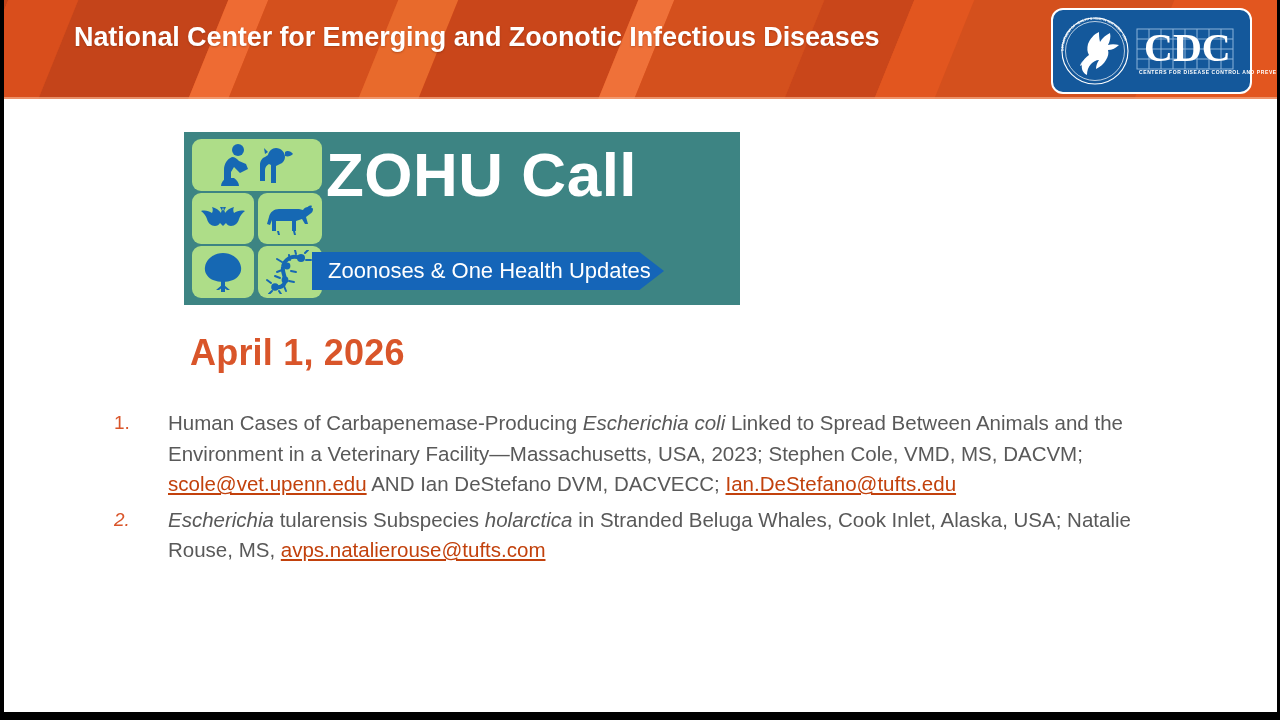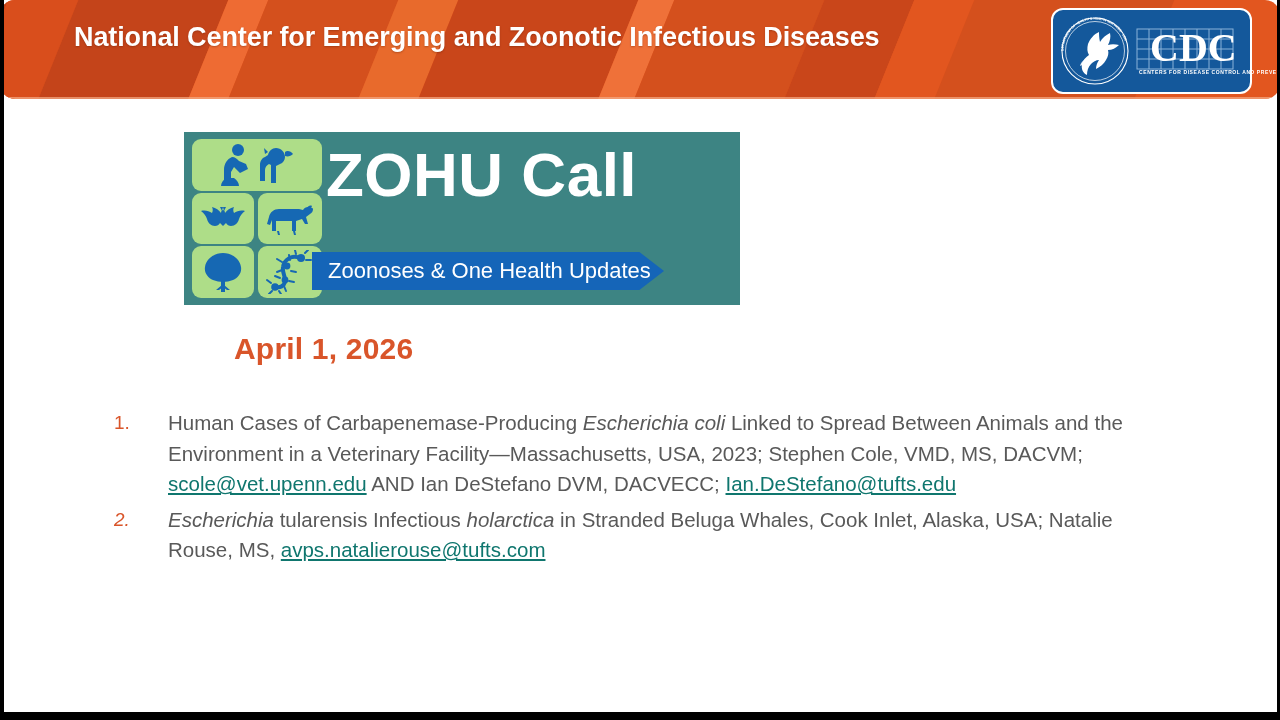--- a/index.html
+++ b/index.html
@@ -45,21 +45,20 @@
   }
 
   
   .header {
     position: absolute;
     left: 0; top: 0;
     width: 1280px;
     height: 99px;
     background: #e2561f;
     overflow: hidden;
-    border-radius: 15px;
   }
   .header .stripes {
     position: absolute;
     left: -200px; top: -60px;
     width: 1700px; height: 260px;
   }
   .header .stripe {
     position: absolute;
     top: 0;
     height: 260px;
@@ -115,21 +114,21 @@
   }
   .cdc-mark .cdc-letters {
     font-family: "Liberation Serif", serif;
     font-weight: bold;
     font-size: 40px;
     line-height: 40px;
     color: #ffffff;
     letter-spacing: 0px;
     position: relative;
     z-index: 2;
-    padding-left: 14px;
+    padding-left: 8px;
   }
   .cdc-mark .cdc-grid {
     position: absolute;
     left: 0; top: 0;
     width: 100px; height: 42px;
     z-index: 1;
     opacity: .85;
   }
   .cdc-mark .cdc-sub {
     font-size: 5px;
@@ -203,25 +202,24 @@
     font-weight: normal;
     padding-left: 16px;
     white-space: nowrap;
   }
 
   
   .date {
     position: absolute;
     left: 190px;
     top: 332px;
-    font-size: 30px;
+    font-size: 36px;
     font-weight: bold;
     color: #d9552a;
     letter-spacing: .2px;
-    margin-left: 44px;
   }
 
   
   .agenda {
     position: absolute;
     left: 112px;
     top: 408px;
     width: 1040px;
     font-size: 20.5px;
     line-height: 30.5px;
@@ -238,21 +236,21 @@
     top: 0;
     width: 26px;
     text-align: left;
     color: #d9552a;
     font-size: 19px;
   }
   .agenda-num.italic { font-style: italic; }
   .agenda-text i { }
   .agenda-text a,
   .email-link {
-    color: #0f766e;
+    color: #c2410c;
     text-decoration: underline;
   }
 </style>
 </head>
 <body>
 
 <div class="slide">
 
   <div class="header">
     <div class="stripes">
@@ -393,19 +391,19 @@
 
     <div class="zohu-banner">
       <span>Zoonoses &amp; One Health Updates</span>
     </div>
   </div>
 
   <div class="date">April 1, 2026</div>
 
   <ol class="agenda" id="agenda-list" style="list-style: none; margin: 0px; padding: 0px;">
       <li class="agenda-item"><span class="agenda-num">1.</span><span class="agenda-text"><span>Human Cases of Carbapenemase-Producing </span><i>Escherichia coli</i><span> Linked to Spread Between Animals and the Environment in a Veterinary Facility—Massachusetts, USA, 2023; Stephen Cole, VMD, MS, DACVM; </span><a class="email-link" href="mailto:scole@vet.upenn.edu">scole@vet.upenn.edu</a><span> AND Ian DeStefano DVM, DACVECC; </span><a class="email-link" href="mailto:Ian.DeStefano@tufts.edu">Ian.DeStefano@tufts.edu</a></span></li>
-      <li class="agenda-item"><span class="agenda-num italic">2.</span><span class="agenda-text"><i>Escherichia</i><span> tularensis Infectious </span><i>holarctica</i><span> in Stranded Beluga Whales, Cook Inlet, Alaska, USA; Natalie Rouse, MS, </span><a class="email-link" href="mailto:avps.natalierouse@gmail.com">avps.natalierouse@tufts.com</a></span></li>
+      <li class="agenda-item"><span class="agenda-num italic">2.</span><span class="agenda-text"><i>Escherichia</i><span> tularensis Subspecies </span><i>holarctica</i><span> in Stranded Beluga Whales, Cook Inlet, Alaska, USA; Natalie Rouse, MS, </span><a class="email-link" href="mailto:avps.natalierouse@gmail.com">avps.natalierouse@tufts.com</a></span></li>
     </ol>
 
   <div class="bar-left"></div>
   <div class="bar-right"></div>
   <div class="bar-bottom"></div>
 </div>
 
 </body></html>

